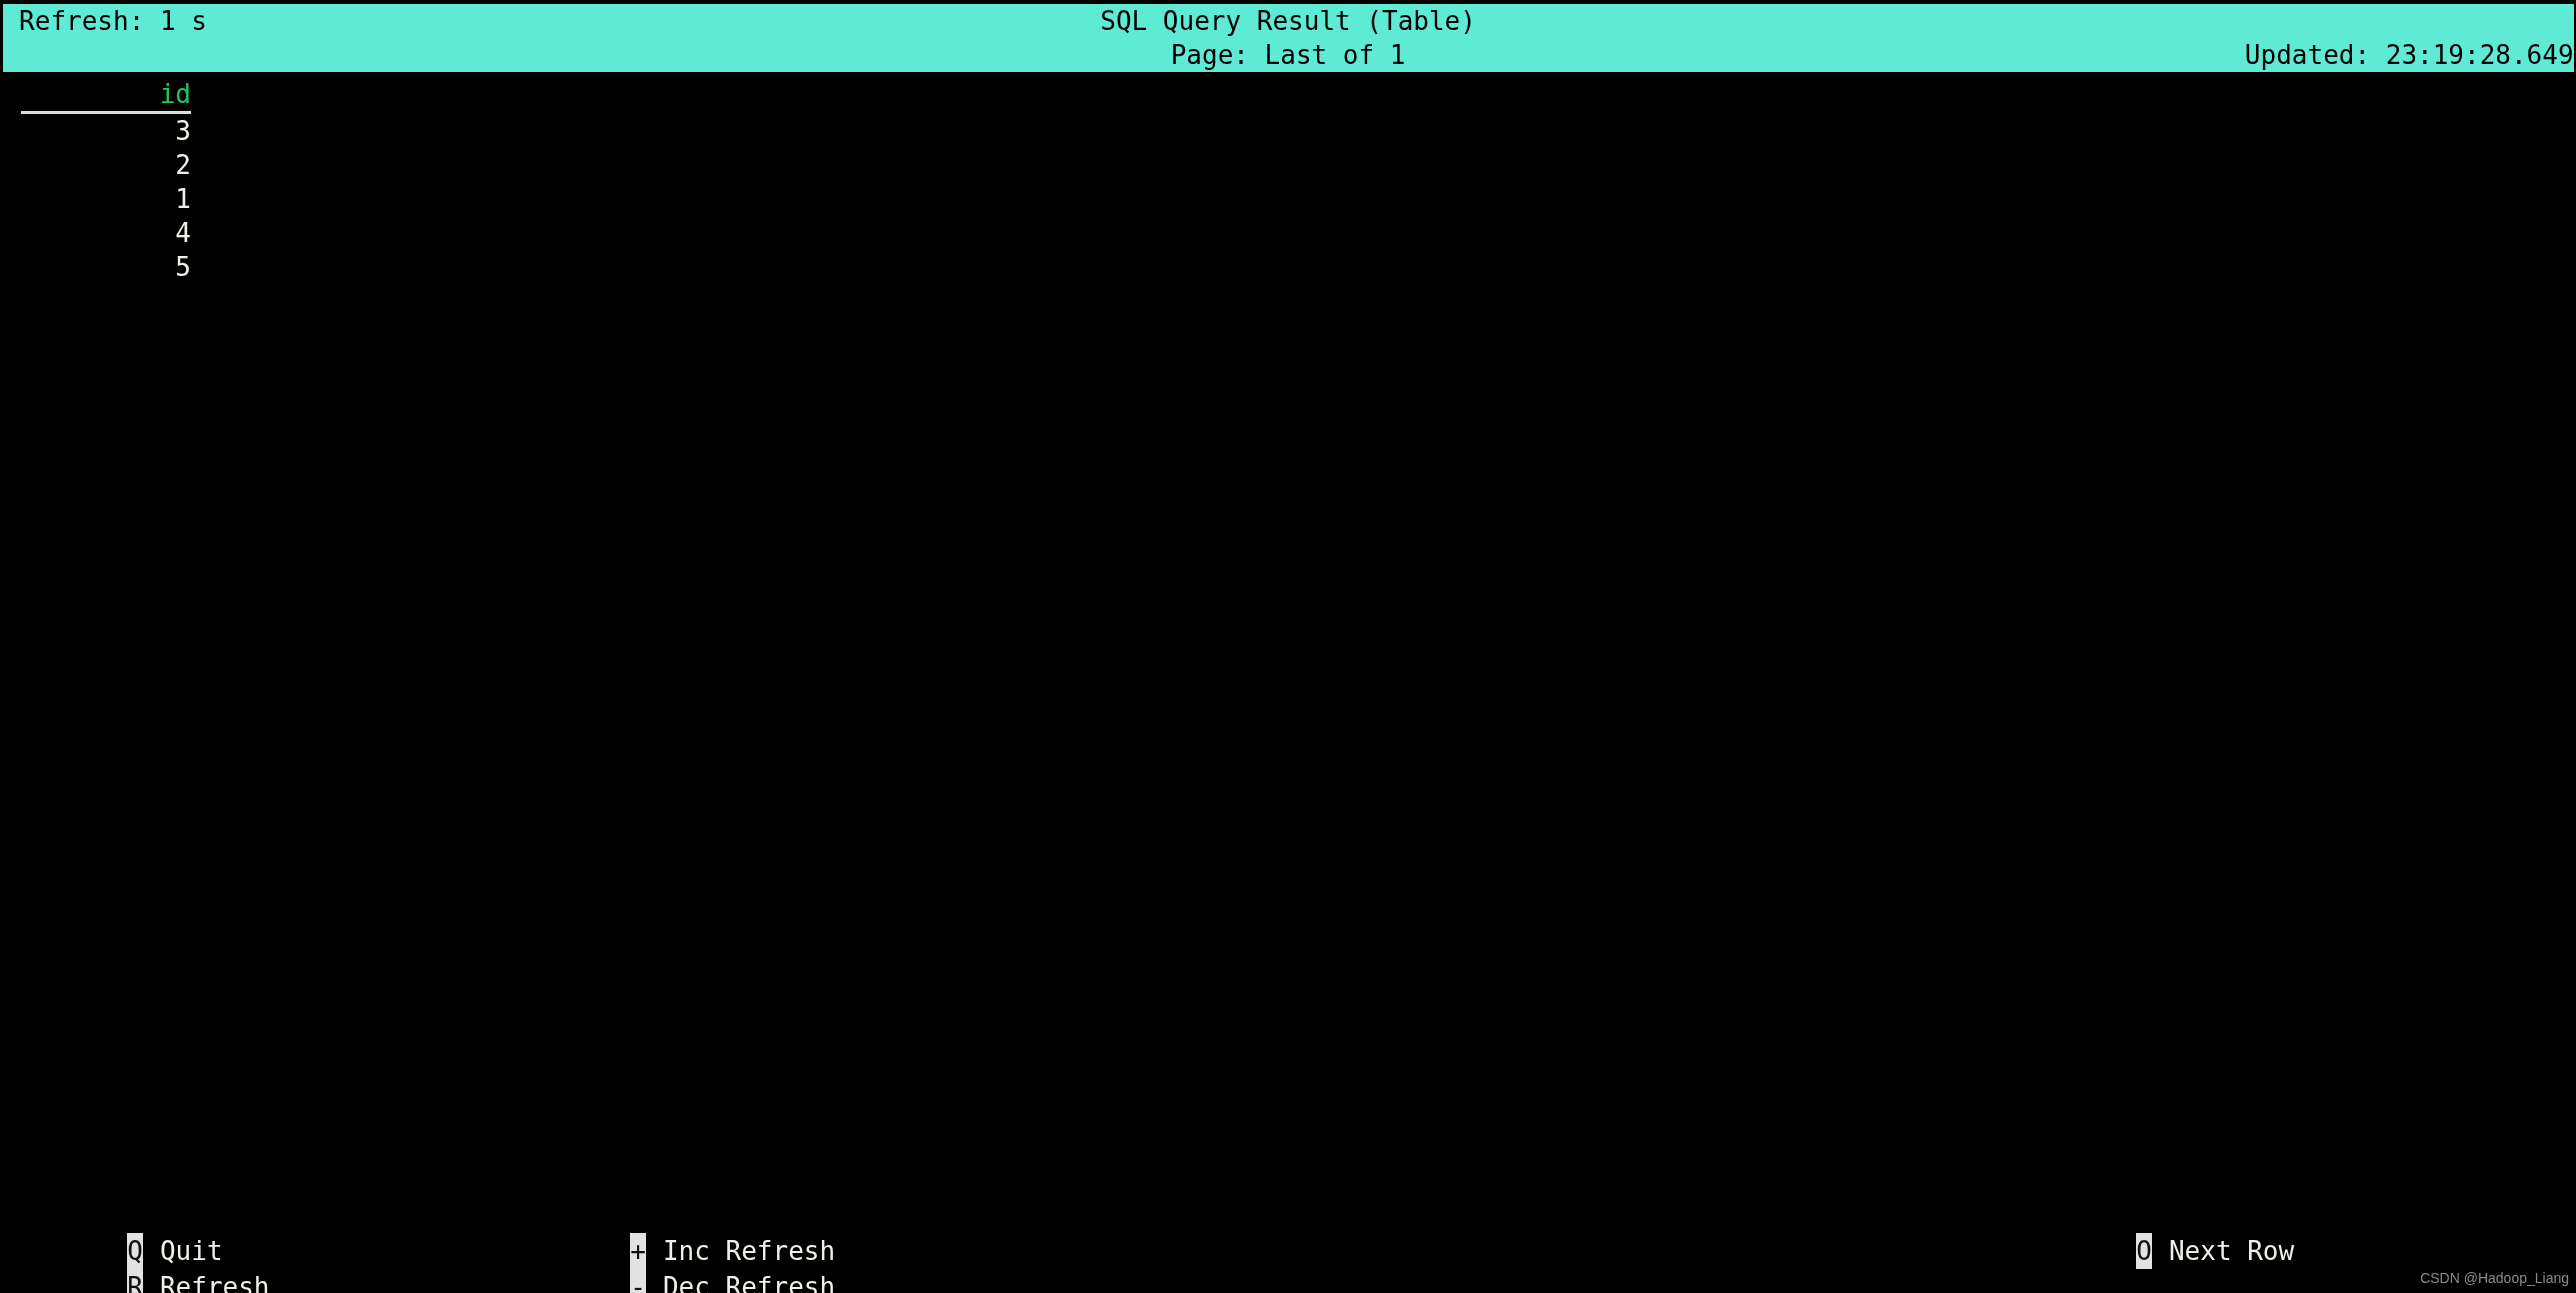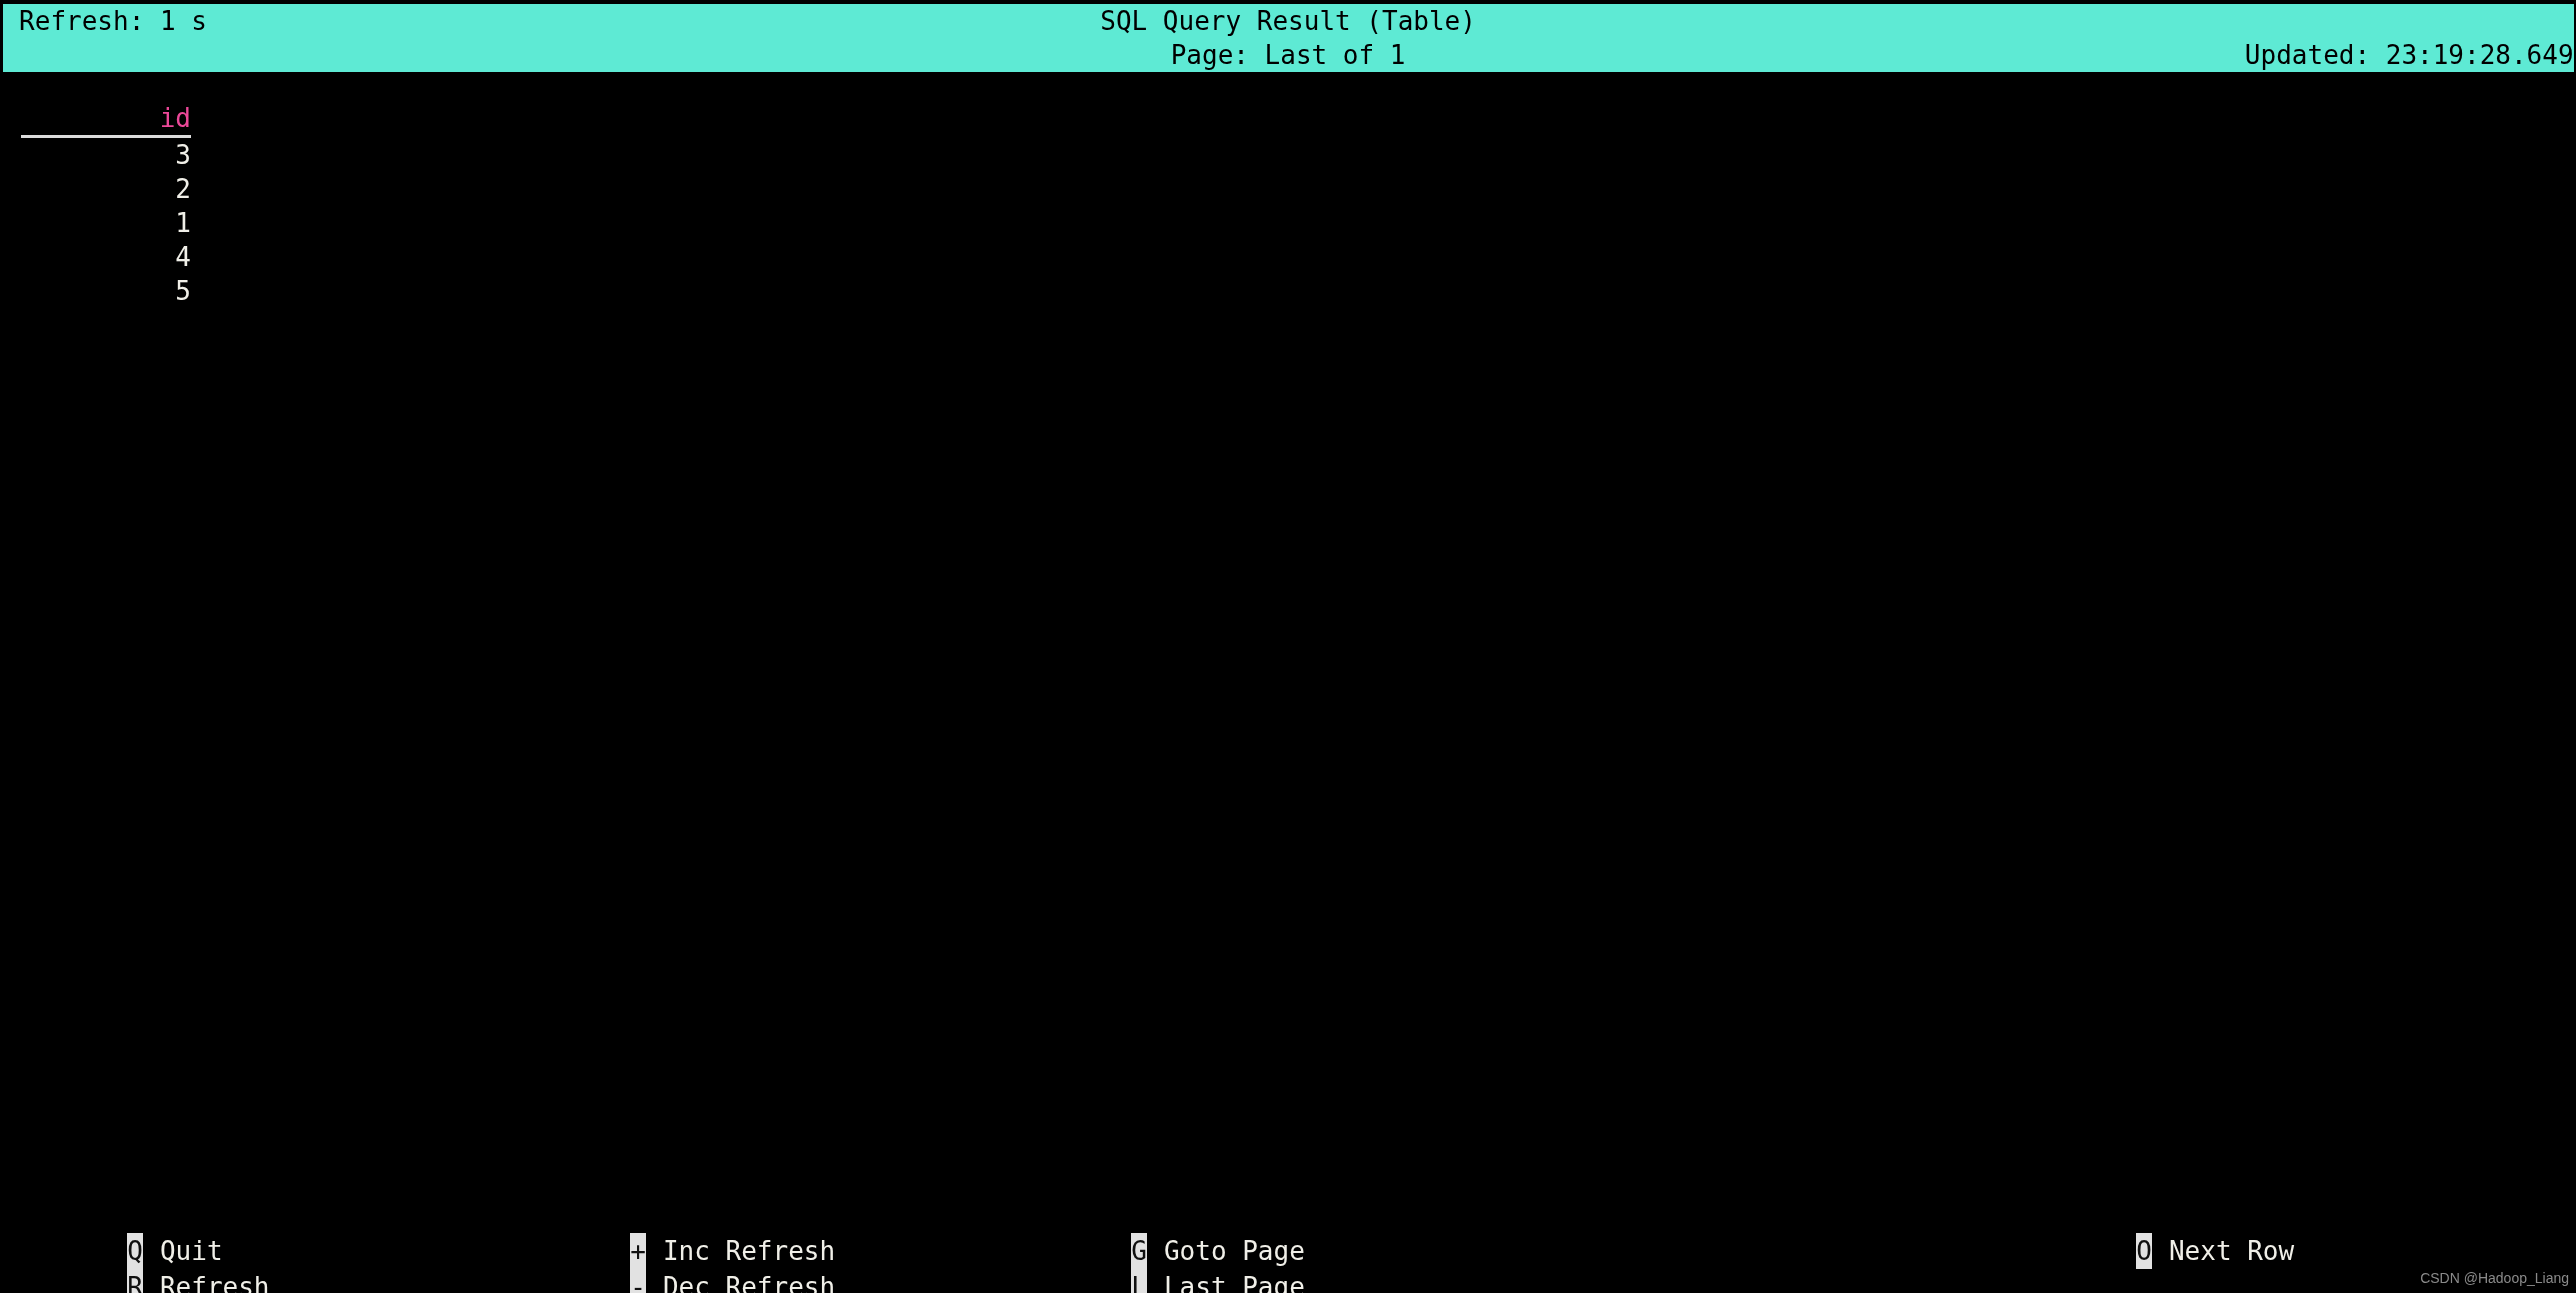--- a/index.html
+++ b/index.html
@@ -64,24 +64,23 @@
   .col-block {
     position: absolute;
     left: 21px;
     top: 0;
     width: 170px;
   }
   .col-header {
     font-size: 26px;
     line-height: 34px;
     text-align: right;
-    color: #ec4899;
+    color: #22c55e;
     white-space: pre;
     height: 34px;
-    margin-top: 24px;
   }
   .col-rule {
     height: 2.6px;
     background: #dcdcdc;
     width: 170px;
     margin: 0;
   }
   .cell {
     font-size: 26px;
     line-height: 34px;
@@ -181,28 +180,20 @@
 
   <div class="fcol" style="left:503px;">
     <div class="fline">
       <span class="keycap">+</span><span class="klabel">Inc Refresh</span>
     </div>
     <div class="fline">
       <span class="keycap">-</span><span class="klabel">Dec Refresh</span>
     </div>
   </div>
 
-  <div class="fcol" style="left:1004px;">
-    <div class="fline">
-      <span class="keycap">G</span><span class="klabel">Goto Page</span>
-    </div>
-    <div class="fline">
-      <span class="keycap">L</span><span class="klabel">Last Page</span>
-    </div>
-  </div>
 
 
   <div class="fcol" style="left:2009px;">
     <div class="fline">
       <span class="keycap">O</span><span class="klabel">Next Row</span>
     </div>
   </div>
 
 </div>
 

